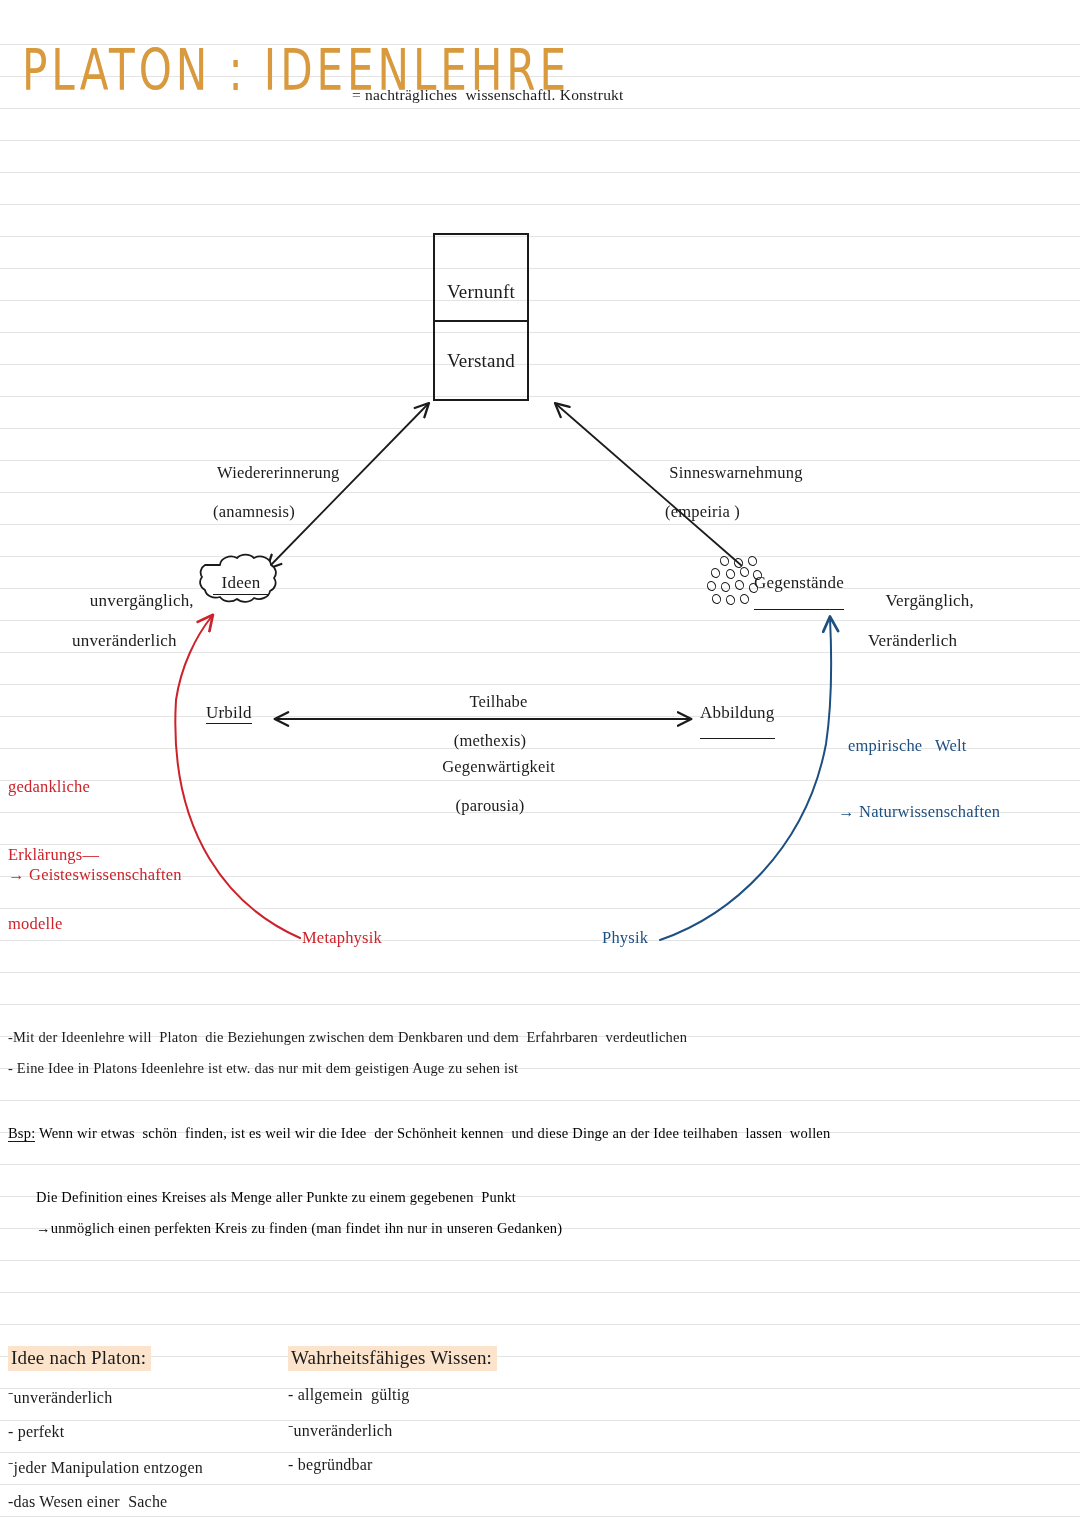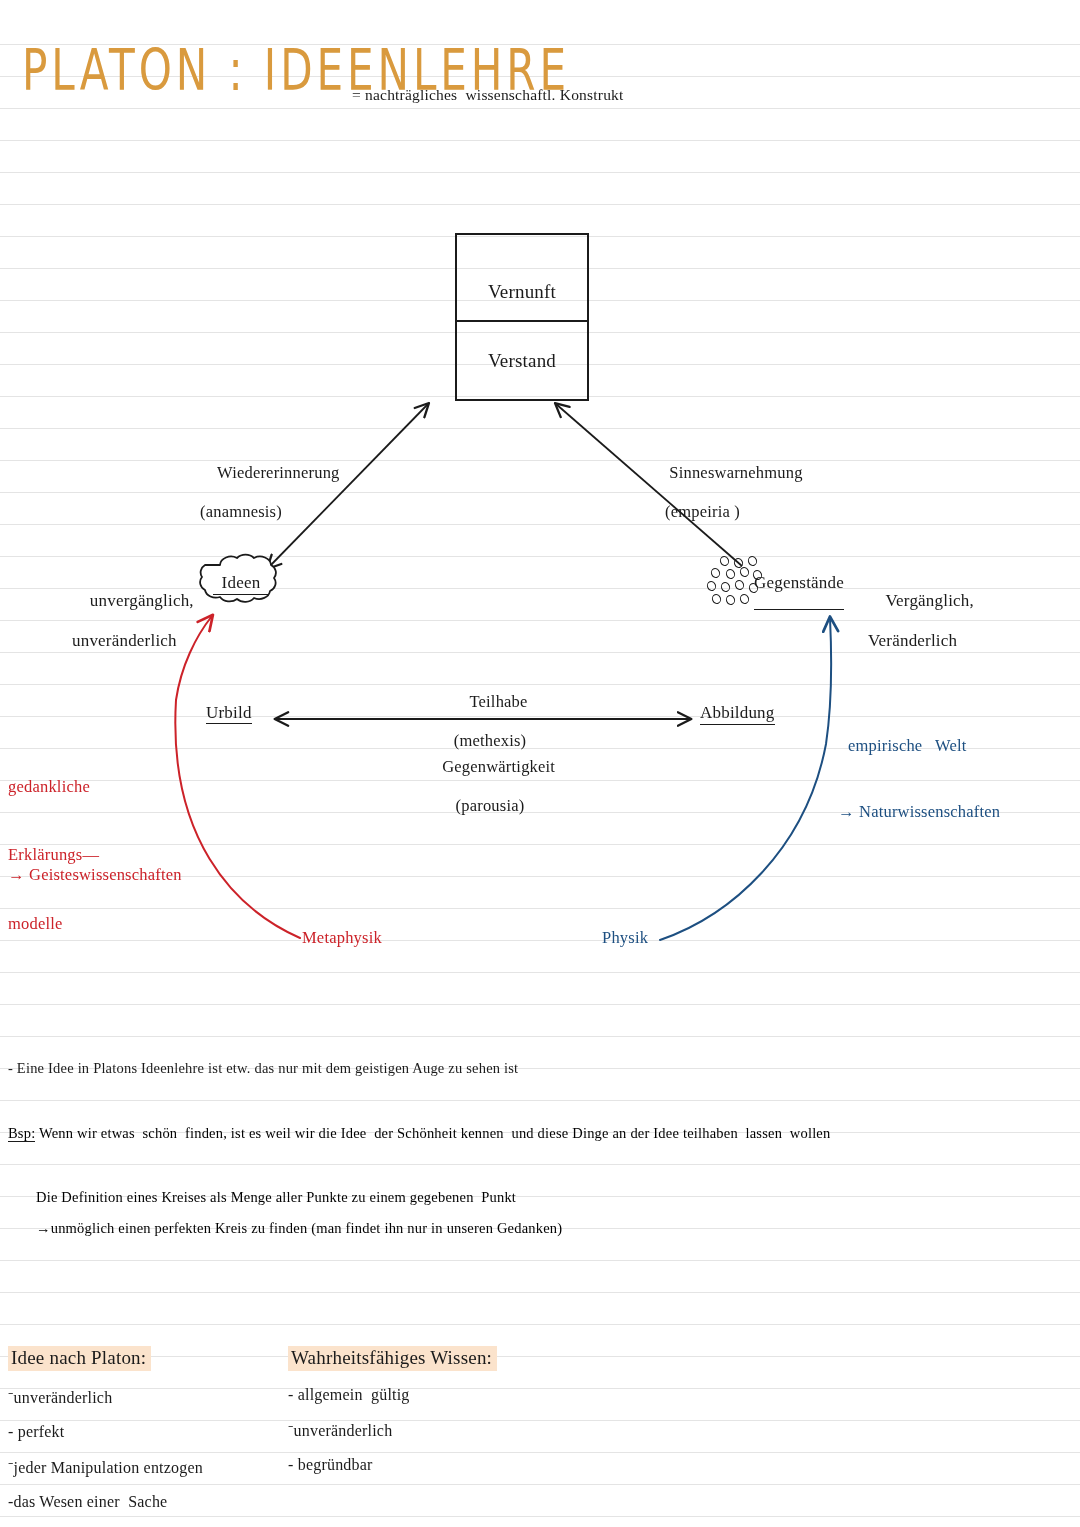--- a/index.html
+++ b/index.html
@@ -43,36 +43,36 @@
     font-family:"DejaVu Sans", sans-serif;
   }
   #subtitle{
     left:352px;top:86px;
     font-size:15.5px;
     color:#1b1b1b;
   }
 
   
   #mindbox{
-    position:absolute;left:455px;top:233px;width:134px;height:168px;
+    position:absolute;left:433px;top:233px;width:96px;height:168px;
     border:2.5px solid #1b1b1b;box-sizing:border-box;background:transparent;
   }
   #mindbox .div{
     position:absolute;left:0;top:85px;width:100%;height:0;
     border-top:2.5px solid #1b1b1b;
   }
   #mindbox .cell{
     position:absolute;left:0;width:100%;text-align:center;font-size:19px;color:#1b1b1b;
   }
   #mindbox .c1{top:46px;}
   #mindbox .c2{top:115px;}
 
   
   #lab-anamnesis{left:200px;top:444px;font-size:16.5px;}
-  #lab-anamnesis .l2{display:block;}
+  #lab-anamnesis .l2{display:block;margin-left:13px;}
   #lab-empeiria{left:652px;top:444px;font-size:16.5px;}
   #lab-empeiria .l2{display:block;margin-left:13px;}
 
   
   #cloud{position:absolute;left:200px;top:555px;width:82px;height:62px;}
   #cloud .txt{
     position:absolute;left:0;top:18px;width:82px;text-align:center;
     font-size:17px;color:#1b1b1b;border-bottom:1.6px solid #1b1b1b;
     padding-bottom:1px;width:56px;left:13px;
   }
@@ -86,21 +86,21 @@
     border-bottom:1.6px solid #1b1b1b;padding-bottom:16px;
   }
 
   #lab-unverg{left:72px;top:571px;font-size:17px;}
   #lab-unverg .l2{display:block;}
   #lab-verg{left:868px;top:571px;font-size:17px;}
   #lab-verg .l2{display:block;}
 
   
   #lab-urbild{left:206px;top:703px;font-size:17px;border-bottom:1.6px solid #1b1b1b;padding-bottom:0;}
-  #lab-abbildung{left:700px;top:703px;font-size:17px;border-bottom:1.6px solid #1b1b1b;padding-bottom:1px;}
+  #lab-abbildung{left:700px;top:703px;font-size:17px;border-bottom:1.6px solid #1b1b1b;padding-bottom:15px;}
   #lab-methexis{left:400px;top:673px;font-size:16.5px;text-align:center;width:180px;}
   #lab-methexis .l2{display:block;}
   #lab-parousia{left:400px;top:738px;font-size:16.5px;text-align:center;width:180px;}
   #lab-parousia .l2{display:block;}
 
   
   #red-model{left:8px;top:738px;font-size:16.5px;}
   #red-model span{display:block;margin-bottom:10px;}
   #red-geistes{left:8px;top:865px;font-size:16.5px;}
   #red-meta{left:302px;top:928px;font-size:16.5px;}
@@ -231,20 +231,21 @@
     <span>Erklärungs—</span>
     <span>modelle</span>
   </div>
   <div class="lbl hand red" id="red-geistes">→ Geisteswissenschaften</div>
   <div class="lbl hand red" id="red-meta">Metaphysik</div>
 
   <div class="lbl hand blue" id="blue-welt">empirische   Welt</div>
   <div class="lbl hand blue" id="blue-natur">→ Naturwissenschaften</div>
   <div class="lbl hand blue" id="blue-physik">Physik</div>
 
+  <div class="lbl hand note" id="note1">-Mit der Ideenlehre will  Platon  die Beziehungen zwischen dem Denkbaren und dem  Erfahrbaren  verdeutlichen</div>
   <div class="lbl hand" id="note-bsp"><u>Bsp:</u><span> Wenn wir etwas  schön  finden, ist es weil wir die Idee  der Schönheit kennen  und diese Dinge an der Idee teilhaben  lassen  wollen</span></div>
 
   <div class="lbl hand note" id="note2">- Eine Idee in Platons Ideenlehre ist etw. das nur mit dem geistigen Auge zu sehen ist</div>
 
   <div class="lbl hand" id="note3">Die Definition eines Kreises als Menge aller Punkte zu einem gegebenen  Punkt</div>
   <div class="lbl hand" id="note4">→unmöglich einen perfekten Kreis zu finden (man findet ihn nur in unseren Gedanken)</div>
 
   <div id="list-left">
     <div class="listhead hand">Idee nach Platon:</div>
     <div class="listitem hand">⁻unveränderlich</div>

